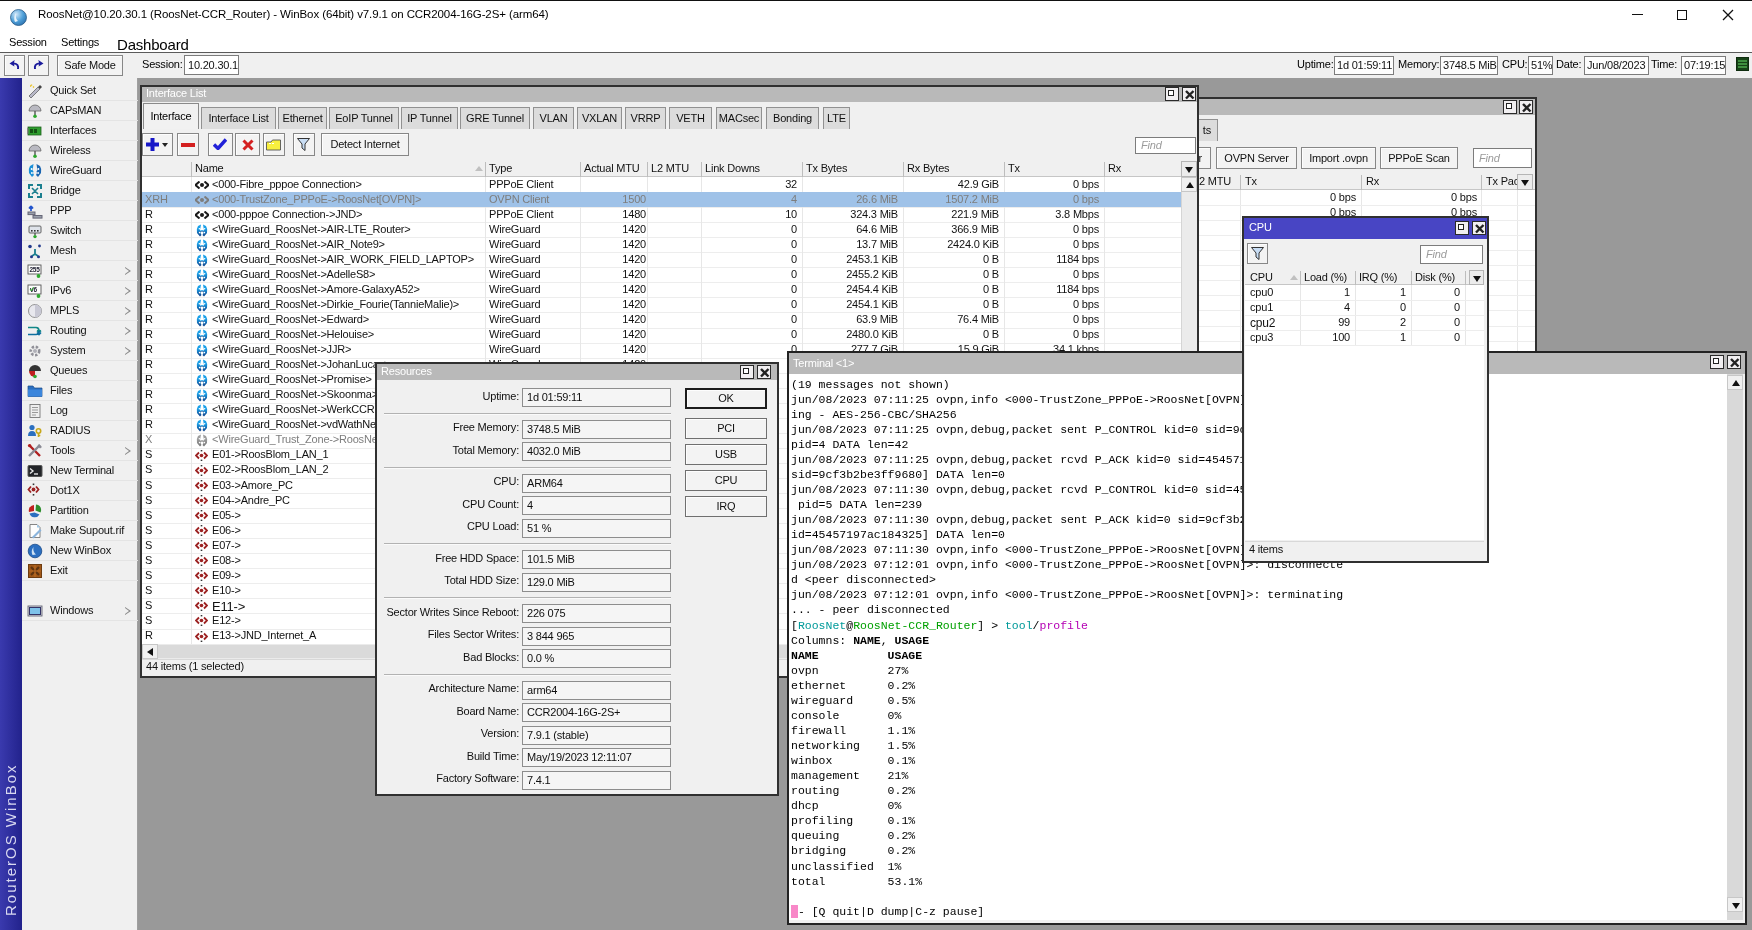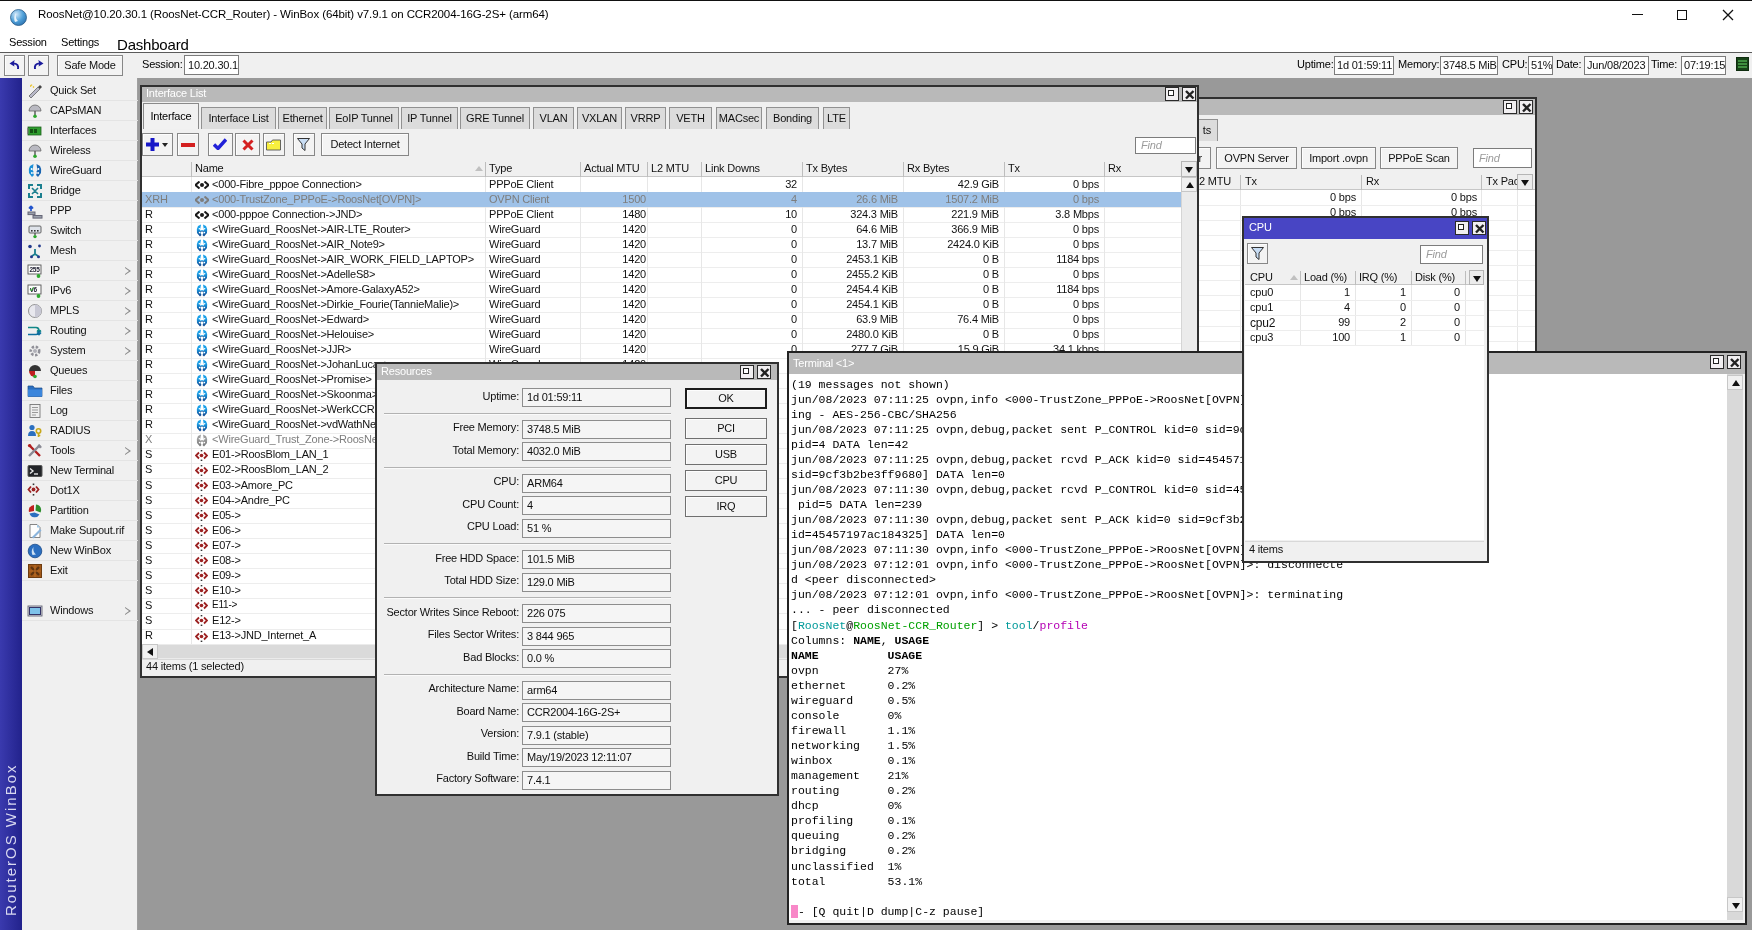--- a/index.html
+++ b/index.html
@@ -1002,21 +1002,21 @@
 <div class="cell cr" style="left:900px;top:583.85px;width:99px;font-size:11px;color:#121212;">0 B</div>
 <div class="cell cr" style="left:1000px;top:583.85px;width:99px;font-size:11px;color:#121212;">0 bps</div>
 <div class="cell" style="left:145px;top:598.90px;font-size:11px;color:#121212;">S</div>
 <svg style="position:absolute;left:195px;top:600.4000000000001px;" width="13" height="11" viewBox="0 0 13 11">
     <path d="M4,2.5 L1,5.5 L4,8.5" stroke="#9c2222" stroke-width="1.8" fill="none"></path>
     <path d="M9,2.5 L12,5.5 L9,8.5" stroke="#9c2222" stroke-width="1.8" fill="none"></path>
     <circle cx="6.5" cy="5.5" r="1.8" fill="#9c2222"></circle>
     <rect x="5.7" y="0" width="1.6" height="1.4" fill="#333"></rect>
     <rect x="5.7" y="9.6" width="1.6" height="1.4" fill="#333"></rect>
   </svg>
-<div class="cell" style="left:212px;top:598.90px;width:271px;font-size:10px;color:#121212;">E11-&gt;</div>
+<div class="cell" style="left:212px;top:598.90px;width:271px;font-size:13px;color:#121212;">E11-&gt;</div>
 <div class="cell" style="left:489px;top:598.90px;width:92px;font-size:11px;color:#121212;">Ethernet</div>
 <div class="cell cr" style="left:560px;top:598.90px;width:86px;font-size:11px;color:#121212;">1500</div>
 <div class="cell cr" style="left:700px;top:598.90px;width:97px;font-size:11px;color:#121212;">0</div>
 <div class="cell cr" style="left:800px;top:598.90px;width:98px;font-size:11px;color:#121212;">0 B</div>
 <div class="cell cr" style="left:900px;top:598.90px;width:99px;font-size:11px;color:#121212;">0 B</div>
 <div class="cell cr" style="left:1000px;top:598.90px;width:99px;font-size:11px;color:#121212;">0 bps</div>
 <div class="cell" style="left:145px;top:613.95px;font-size:11px;color:#121212;">S</div>
 <svg style="position:absolute;left:195px;top:615.45px;" width="13" height="11" viewBox="0 0 13 11">
     <path d="M4,2.5 L1,5.5 L4,8.5" stroke="#9c2222" stroke-width="1.8" fill="none"></path>
     <path d="M9,2.5 L12,5.5 L9,8.5" stroke="#9c2222" stroke-width="1.8" fill="none"></path>

